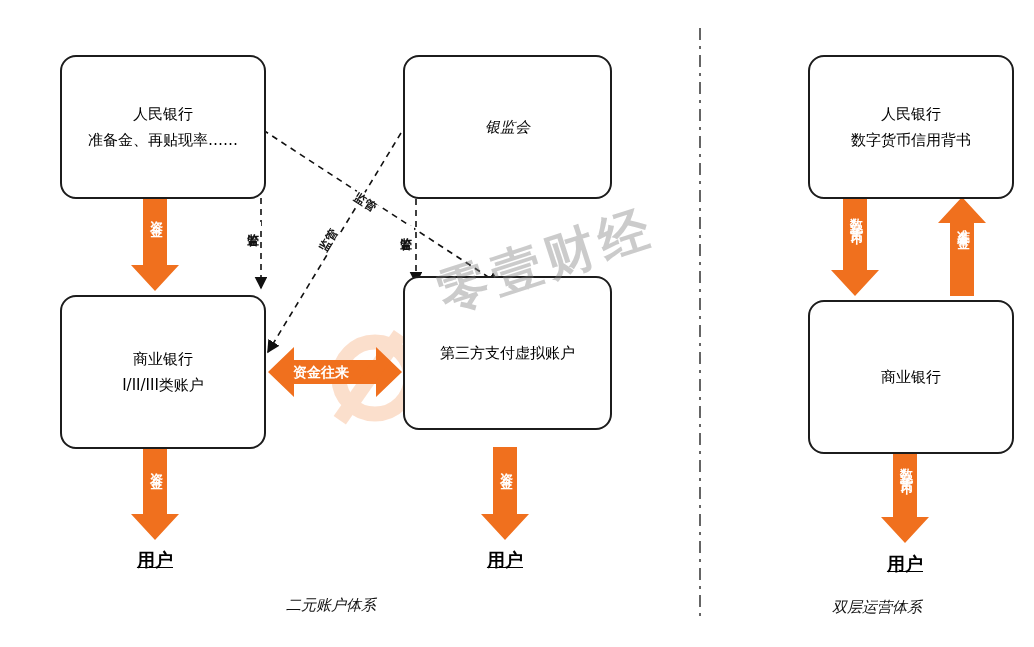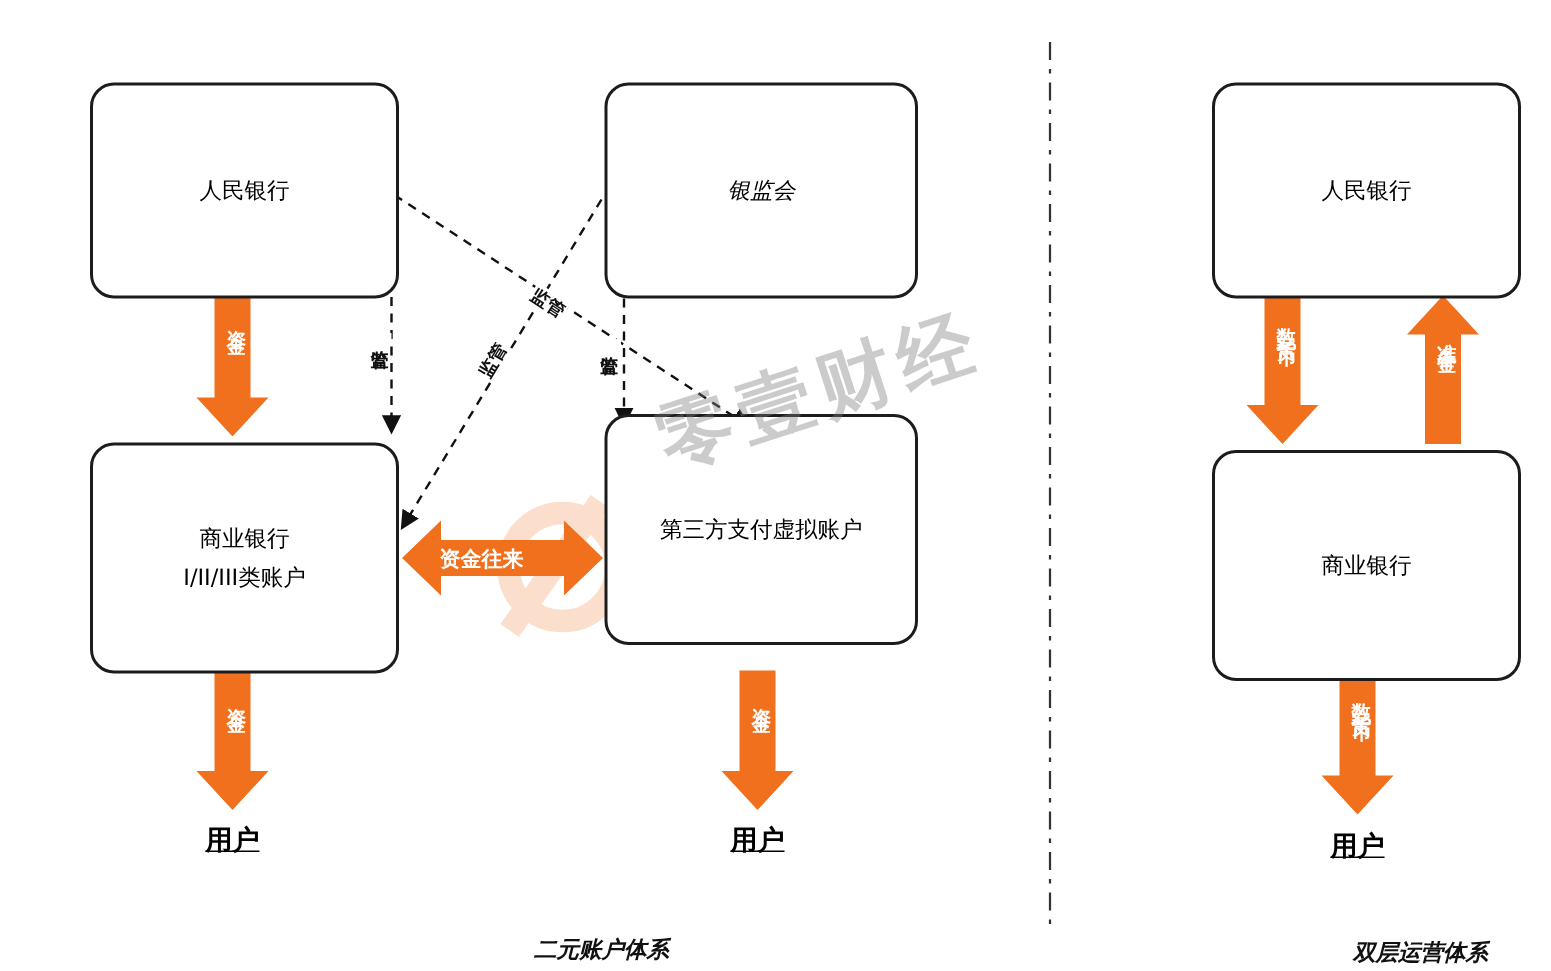--- a/index.html
+++ b/index.html
@@ -42,22 +42,22 @@
   #sup-2{left:352px;top:194px;transform:rotate(33deg);}
   #sup-3{left:316px;top:232px;transform:rotate(-59deg);}
   #sup-4{left:397px;top:226px;}
   .user-label{
     position:absolute;font-weight:700;font-size:18px;color:#000;text-align:center;width:60px;z-index:2;text-decoration:underline;
   }
   #user-left{left:125px;top:548px;}
   #user-mid{left:475px;top:548px;}
   #user-right{left:875px;top:552px;}
   .caption{
-    position:absolute;font-style:italic;font-weight:700;font-size:15px;color:#111;
-    text-align:right;width:160px;z-index:2;margin-top:28px;
+    position:absolute;font-style:italic;font-weight:400;font-size:15px;color:#111;
+    text-align:left;width:160px;z-index:2;
   }
   #caption-left{left:286px;top:596px;}
   #caption-right{left:832px;top:598px;}
   .watermark-text{
     position:absolute;left:440px;top:262px;font-size:50px;font-weight:700;letter-spacing:6px;
     color:rgba(125,125,125,0.40);transform:rotate(-18deg);transform-origin:left center;
     z-index:4;pointer-events:none;white-space:nowrap;
   }
 </style>
 </head>
@@ -86,37 +86,39 @@
   <polygon points="893,452 917,452 917,517 929,517 905,543 881,517 893,517" fill="#F0701E"></polygon>
 
   <g opacity="0.22">
     <circle cx="375" cy="378" r="36" fill="none" stroke-width="15" stroke="#F0701E"></circle>
     <rect x="362" y="325" width="15" height="105" transform="rotate(35 370 378)" fill="#F0701E"></rect>
   </g>
 </svg>
 
 <div class="box" id="box-pboc-left">
   <div>人民银行</div>
+  <div>准备金、再贴现率……</div>
 </div>
 
 <div class="box" id="box-cbrc">
   <div>银监会</div>
 </div>
 
 <div class="box" id="box-commercial-left">
   <div>商业银行</div>
   <div>I/II/III类账户</div>
 </div>
 
 <div class="box" id="box-thirdparty">
   <div>第三方支付虚拟账户</div>
 </div>
 
 <div class="box" id="box-pboc-right">
   <div>人民银行</div>
+  <div>数字货币信用背书</div>
 </div>
 
 <div class="box" id="box-commercial-right">
   <div>商业银行</div>
 </div>
 
 <div class="vlabel" id="lbl-funds-top">资金</div>
 <div class="vlabel" id="lbl-funds-left">资金</div>
 <div class="vlabel" id="lbl-funds-mid">资金</div>
 <div id="lbl-funds-exchange">资金往来</div>

